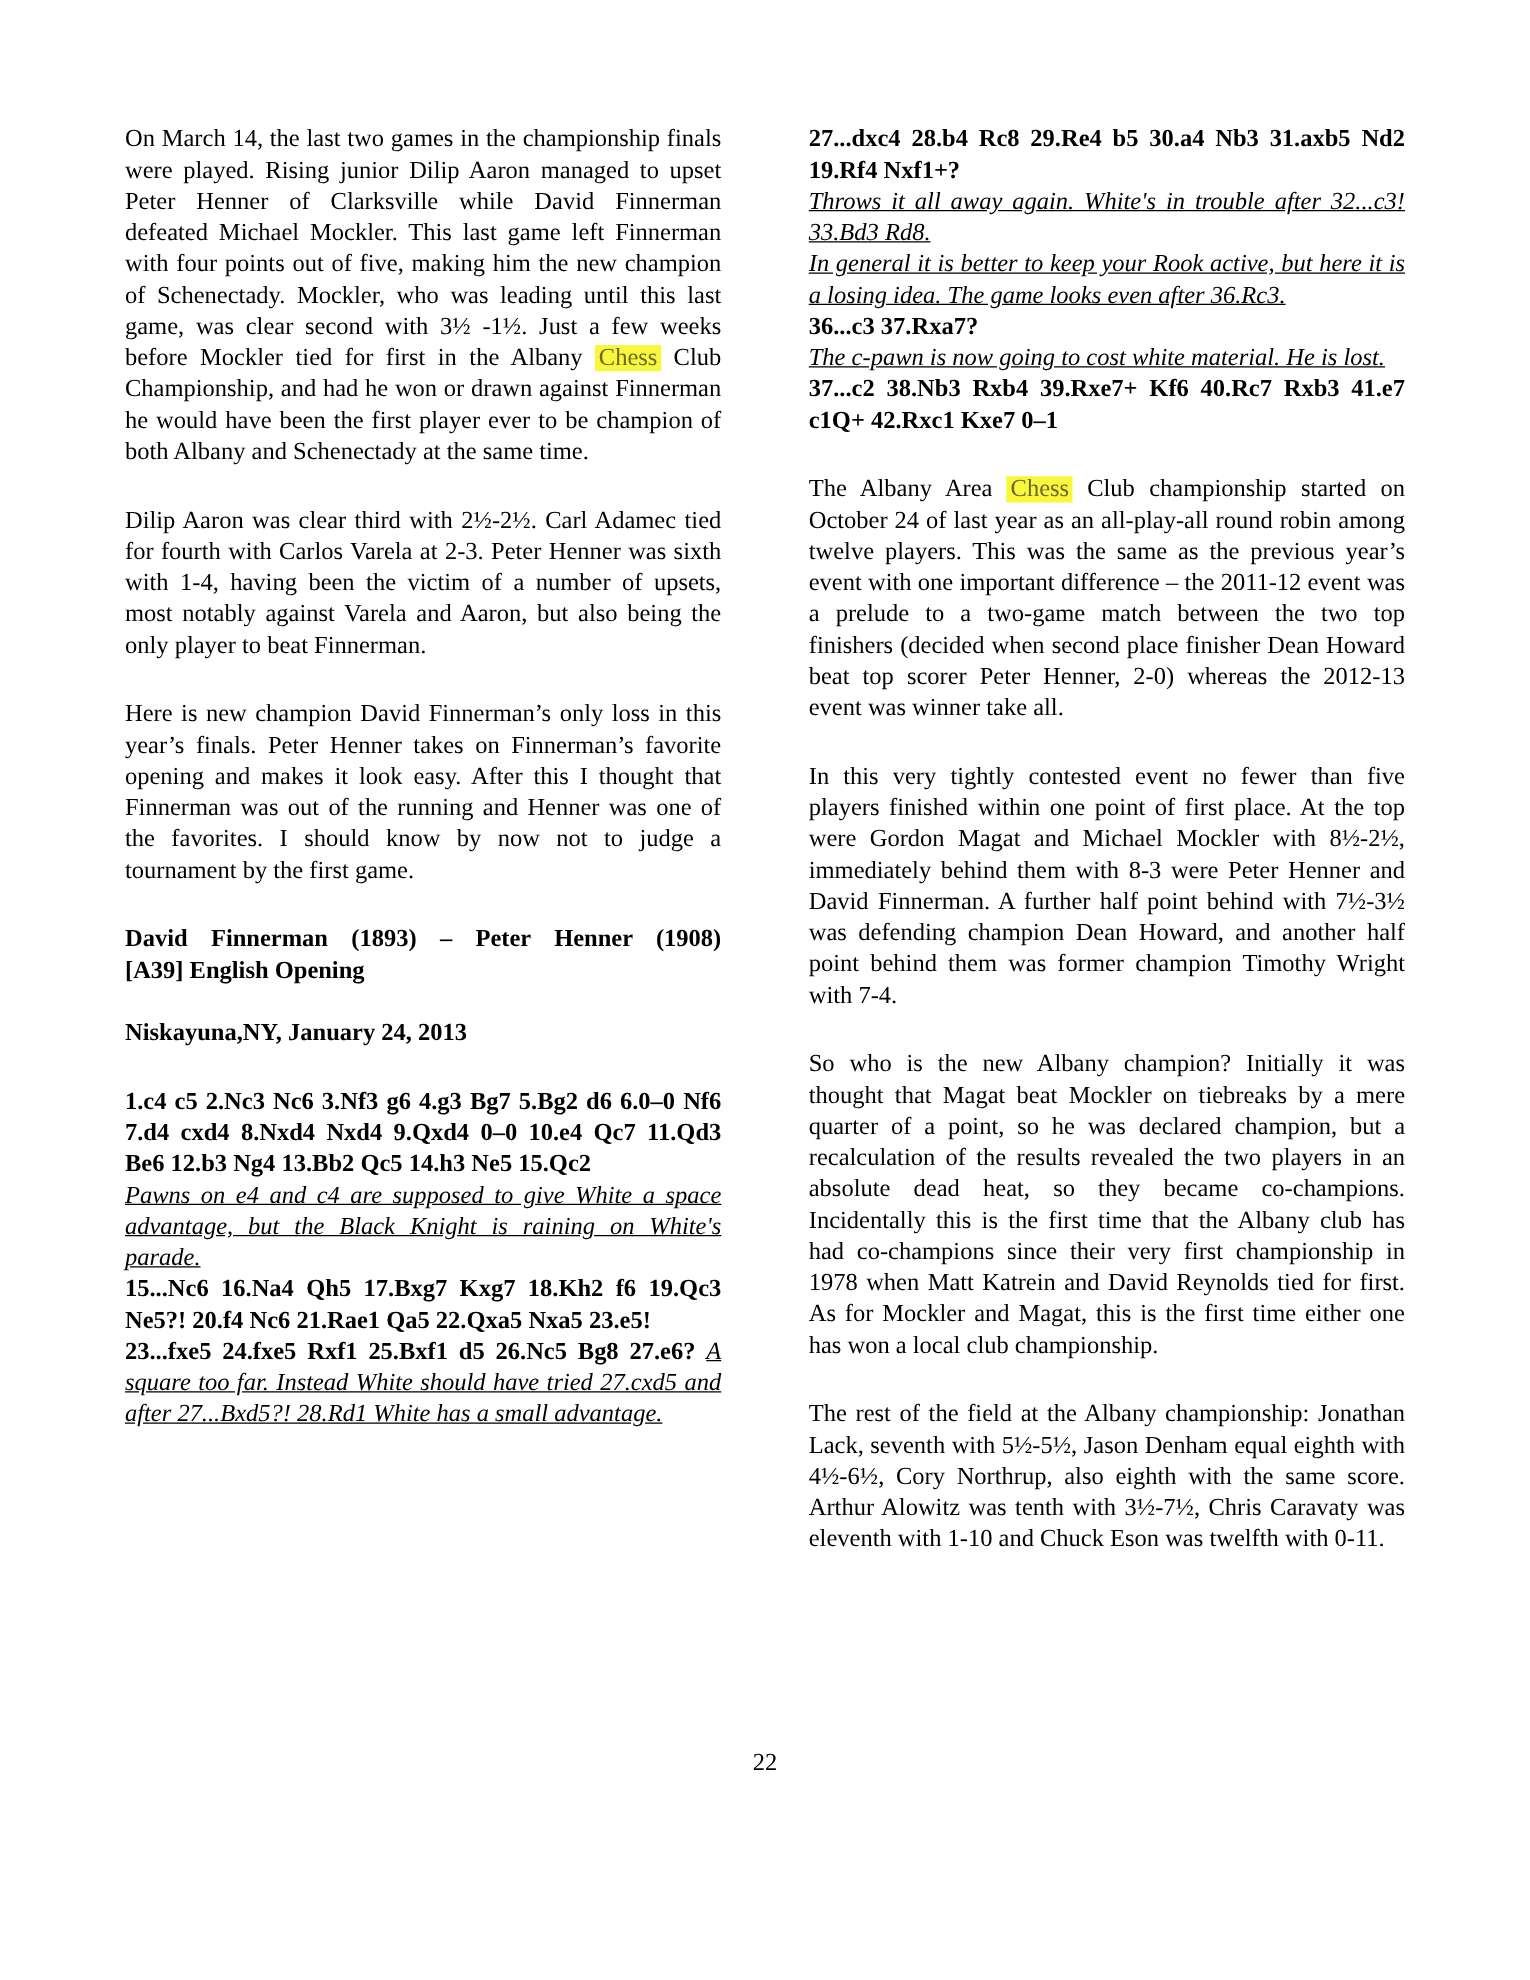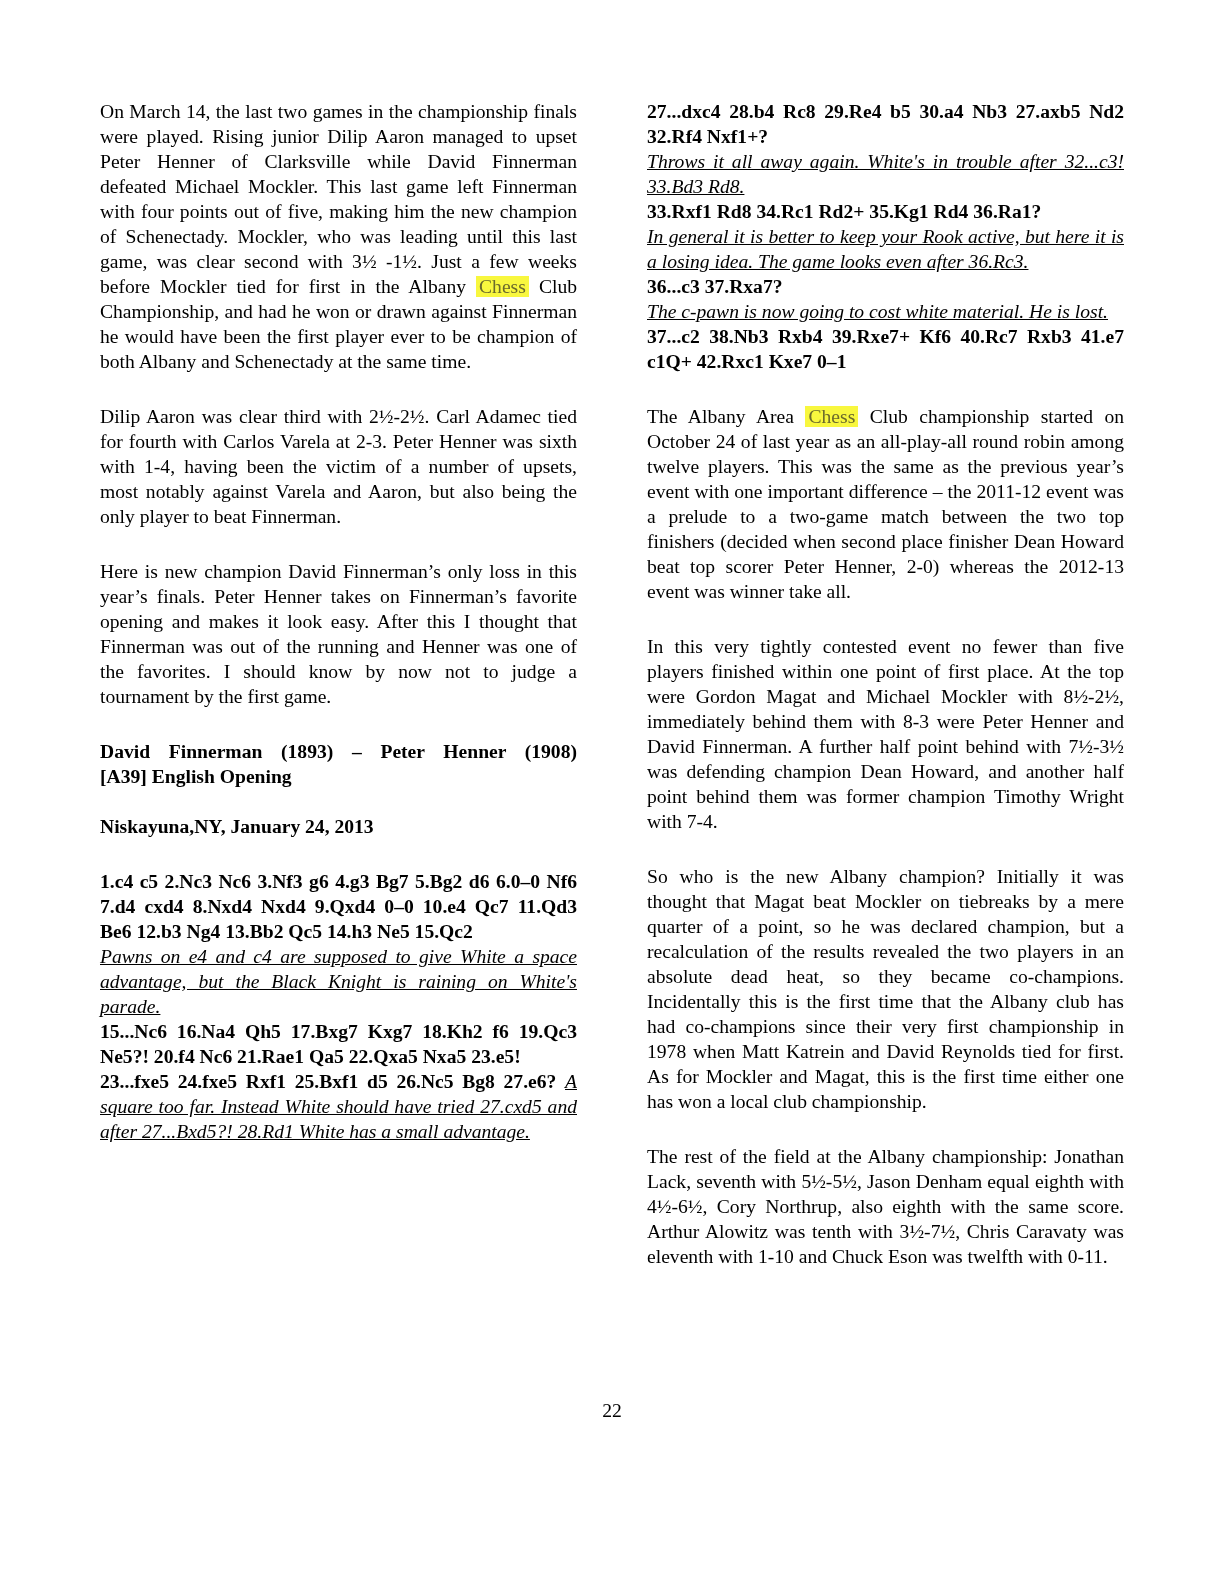--- a/index.html
+++ b/index.html
@@ -57,23 +57,22 @@
         <p class="block gap"><span>Dilip Aaron was clear third with 2½-2½. Carl Adamec tied for fourth with Carlos Varela at 2-3. Peter Henner was sixth with 1-4, having been the victim of a number of upsets, most notably against Varela and Aaron, but also being the only player to beat Finnerman.</span></p>
         <p class="block gap"><span>Here is new champion David Finnerman’s only loss in this year’s finals. Peter Henner takes on Finnerman’s favorite opening and makes it look easy. After this I thought that Finnerman was out of the running and Henner was one of the favorites. I should know by now not to judge a tournament by the first game.</span></p>
         <p class="block justify-all"><span class="run-b">David Finnerman (1893) – Peter Henner (1908)</span></p>
         <p class="block gap"><span class="run-b">[A39] English Opening</span><br><br><span class="run-b">Niskayuna,NY, January 24, 2013</span></p>
         <p class="block"><span class="run-b">1.c4 c5 2.Nc3 Nc6 3.Nf3 g6 4.g3 Bg7 5.Bg2 d6 6.0–0 Nf6 7.d4 cxd4 8.Nxd4 Nxd4 9.Qxd4 0–0 10.e4 Qc7 11.Qd3 Be6 12.b3 Ng4 13.Bb2 Qc5 14.h3 Ne5 15.Qc2</span></p>
         <p class="block"><span class="run-i">Pawns on e4 and c4 are supposed to give White a space advantage, but the Black Knight is raining on White's parade.</span></p>
         <p class="block"><span class="run-b">15...Nc6 16.Na4 Qh5 17.Bxg7 Kxg7 18.Kh2 f6 19.Qc3 Ne5?! 20.f4 Nc6 21.Rae1 Qa5 22.Qxa5 Nxa5 23.e5!</span></p>
         <p class="block"><span class="run-b">23...fxe5 24.fxe5 Rxf1 25.Bxf1 d5 26.Nc5 Bg8 27.e6? </span><span class="run-i">A square too far.  Instead White should have tried 27.cxd5 and after 27...Bxd5?! 28.Rd1 White has a small advantage.</span></p>
       </div>
     <div class="column" id="col-right">
-        <p class="block"><span class="run-b">27...dxc4 28.b4 Rc8 29.Re4 b5 30.a4 Nb3 27.axb5 Nd2 32.Rf4 Nxf1+?</span></p>
+        <p class="block"><span class="run-b">27...dxc4 28.b4 Rc8 29.Re4 b5 30.a4 Nb3 31.axb5 Nd2 19.Rf4 Nxf1+?</span></p>
         <p class="block"><span class="run-i">Throws it all away again.  White's in trouble after 32...c3! 33.Bd3 Rd8.</span></p>
-        <p class="block"><span class="run-b">33.Rxf1 Rd8 34.Rc1 Rd2+ 35.Kg1 Rd4 36.Ra1?</span></p>
         <p class="block"><span class="run-i">In general it is better to keep your Rook active, but here it is a losing idea. The game looks even after 36.Rc3.</span></p>
         <p class="block"><span class="run-b">36...c3 37.Rxa7?</span></p>
         <p class="block"><span class="run-i">The c-pawn is now going to cost white material.  He is lost.</span></p>
         <p class="block gap"><span class="run-b">37...c2 38.Nb3 Rxb4 39.Rxe7+ Kf6 40.Rc7 Rxb3 41.e7 c1Q+ 42.Rxc1 Kxe7 0–1</span></p>
         <p class="block gap"><span>The Albany Area </span><span class="run-hl">Chess</span><span> Club championship started on October 24 of last year as an all-play-all round robin among twelve players. This was the same as the previous year’s event with one important difference – the 2011-12 event was a prelude to a two-game match between the two top finishers (decided when second place finisher Dean Howard beat top scorer Peter Henner, 2-0) whereas the 2012-13 event was winner take all.</span></p>
         <p class="block gap"><span>In this very tightly contested event no fewer than five players finished within one point of first place. At the top were Gordon Magat and Michael Mockler with 8½-2½, immediately behind them with 8-3 were Peter Henner and David Finnerman. A further half point behind with 7½-3½ was defending champion Dean Howard, and another half point behind them was former champion Timothy Wright with 7-4.</span></p>
         <p class="block gap"><span>So who is the new Albany champion? Initially it was thought that Magat beat Mockler on tiebreaks by a mere quarter of a point, so he was declared champion, but a recalculation of the results revealed the two players in an absolute dead heat, so they became co-champions.  Incidentally this is the first time that the Albany club has had co-champions since their very first championship in 1978 when Matt Katrein and David Reynolds tied for first. As for Mockler and Magat, this is the first time either one has won a local club championship.</span></p>
         <p class="block gap"><span>The rest of the field at the Albany championship: Jonathan Lack, seventh with 5½-5½, Jason Denham equal eighth with 4½-6½, Cory Northrup, also eighth with the same score. Arthur Alowitz was tenth with 3½-7½, Chris Caravaty was eleventh with 1-10 and Chuck Eson was twelfth with 0-11.</span></p>
       </div>
   </div>

